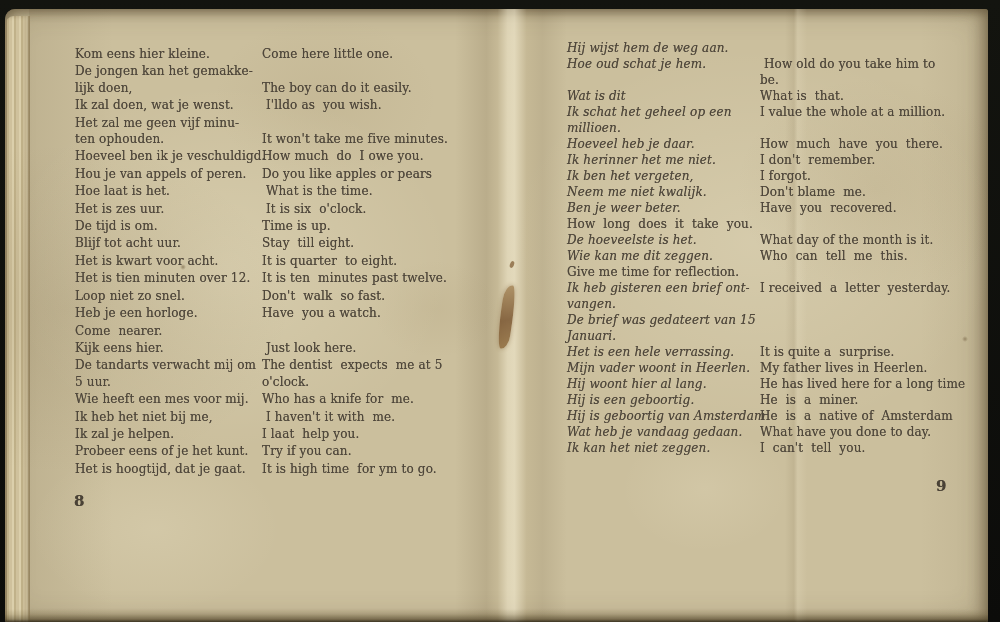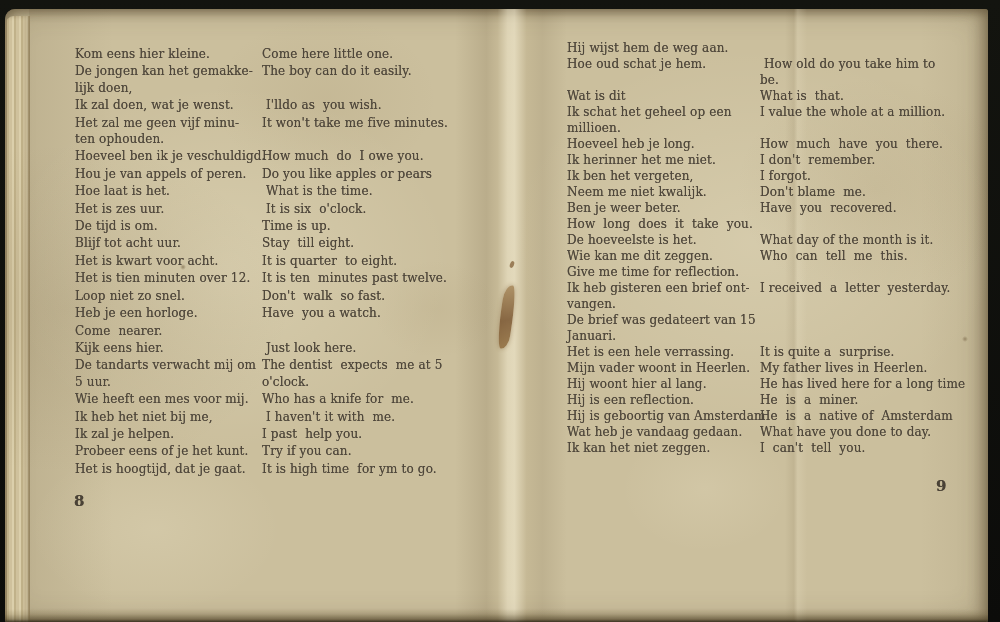--- a/index.html
+++ b/index.html
@@ -115,24 +115,24 @@
   .col {
     position: absolute;
     color: #4f473b;
     font-size: 12px;
     letter-spacing: 0.15px;
     text-shadow: 0 0 0.5px rgba(79,71,59,0.75);
   }
   .col .row { display: flex; }
   .col .nl, .col .en { white-space: pre; }
   .col-left  { left: 75px;  top: 46px; line-height: 16.4px; }
-  .col-left .row { margin-bottom: 1px; }
+  .col-left .row { margin-bottom: 1px; align-items: flex-end; }
   .col-left .nl { width: 187px; flex: none; }
   .col-right { left: 567px; top: 40px; line-height: 16.0px; }
-  .col-right .nl { width: 193px; flex: none; }
+  .col-right .nl { width: 193px; flex: none; font-style: italic; }
   .pagenum {
     position: absolute;
     color: #4a4236;
     font-size: 15px;
     font-weight: bold;
     text-shadow: 0 0 0.5px rgba(74,66,54,0.8);
   }
   .pn-left  { left: 74px;  top: 492px; }
   .pn-right { left: 936px; top: 477px; }
 </style>
@@ -248,21 +248,21 @@
         <div class="en">Who has a knife for  me.</div>
       </div>
 
       <div class="row">
         <div class="nl">Ik heb het niet bij me,</div>
         <div class="en"> I haven't it with  me.</div>
       </div>
 
       <div class="row">
         <div class="nl">Ik zal je helpen.</div>
-        <div class="en">I past  help you.</div>
+        <div class="en">I laat  help you.</div>
       </div>
 
       <div class="row">
         <div class="nl">Probeer eens of je het kunt.</div>
         <div class="en">Try if you can.</div>
       </div>
 
       <div class="row">
         <div class="nl">Het is hoogtijd, dat je gaat.</div>
         <div class="en">It is high time  for ym to go.</div>
@@ -286,21 +286,21 @@
         <div class="en">What is  that.</div>
       </div>
 
       <div class="row">
         <div class="nl">Ik schat het geheel op een
 millioen.</div>
         <div class="en">I value the whole at a million.</div>
       </div>
 
       <div class="row">
-        <div class="nl">Hoeveel heb je long.</div>
+        <div class="nl">Hoeveel heb je daar.</div>
         <div class="en">How  much  have  you  there.</div>
       </div>
 
       <div class="row">
         <div class="nl">Ik herinner het me niet.</div>
         <div class="en">I don't  remember.</div>
       </div>
 
       <div class="row">
         <div class="nl">Ik ben het vergeten,</div>
@@ -355,21 +355,21 @@
         <div class="nl">Mijn vader woont in Heerlen.</div>
         <div class="en">My father lives in Heerlen.</div>
       </div>
 
       <div class="row">
         <div class="nl">Hij woont hier al lang.</div>
         <div class="en">He has lived here for a long time</div>
       </div>
 
       <div class="row">
-        <div class="nl">Hij is een reflection.</div>
+        <div class="nl">Hij is een geboortig.</div>
         <div class="en">He  is  a  miner.</div>
       </div>
 
       <div class="row">
         <div class="nl">Hij is geboortig van Amsterdam</div>
         <div class="en">He  is  a  native of  Amsterdam</div>
       </div>
 
       <div class="row">
         <div class="nl">Wat heb je vandaag gedaan.</div>

